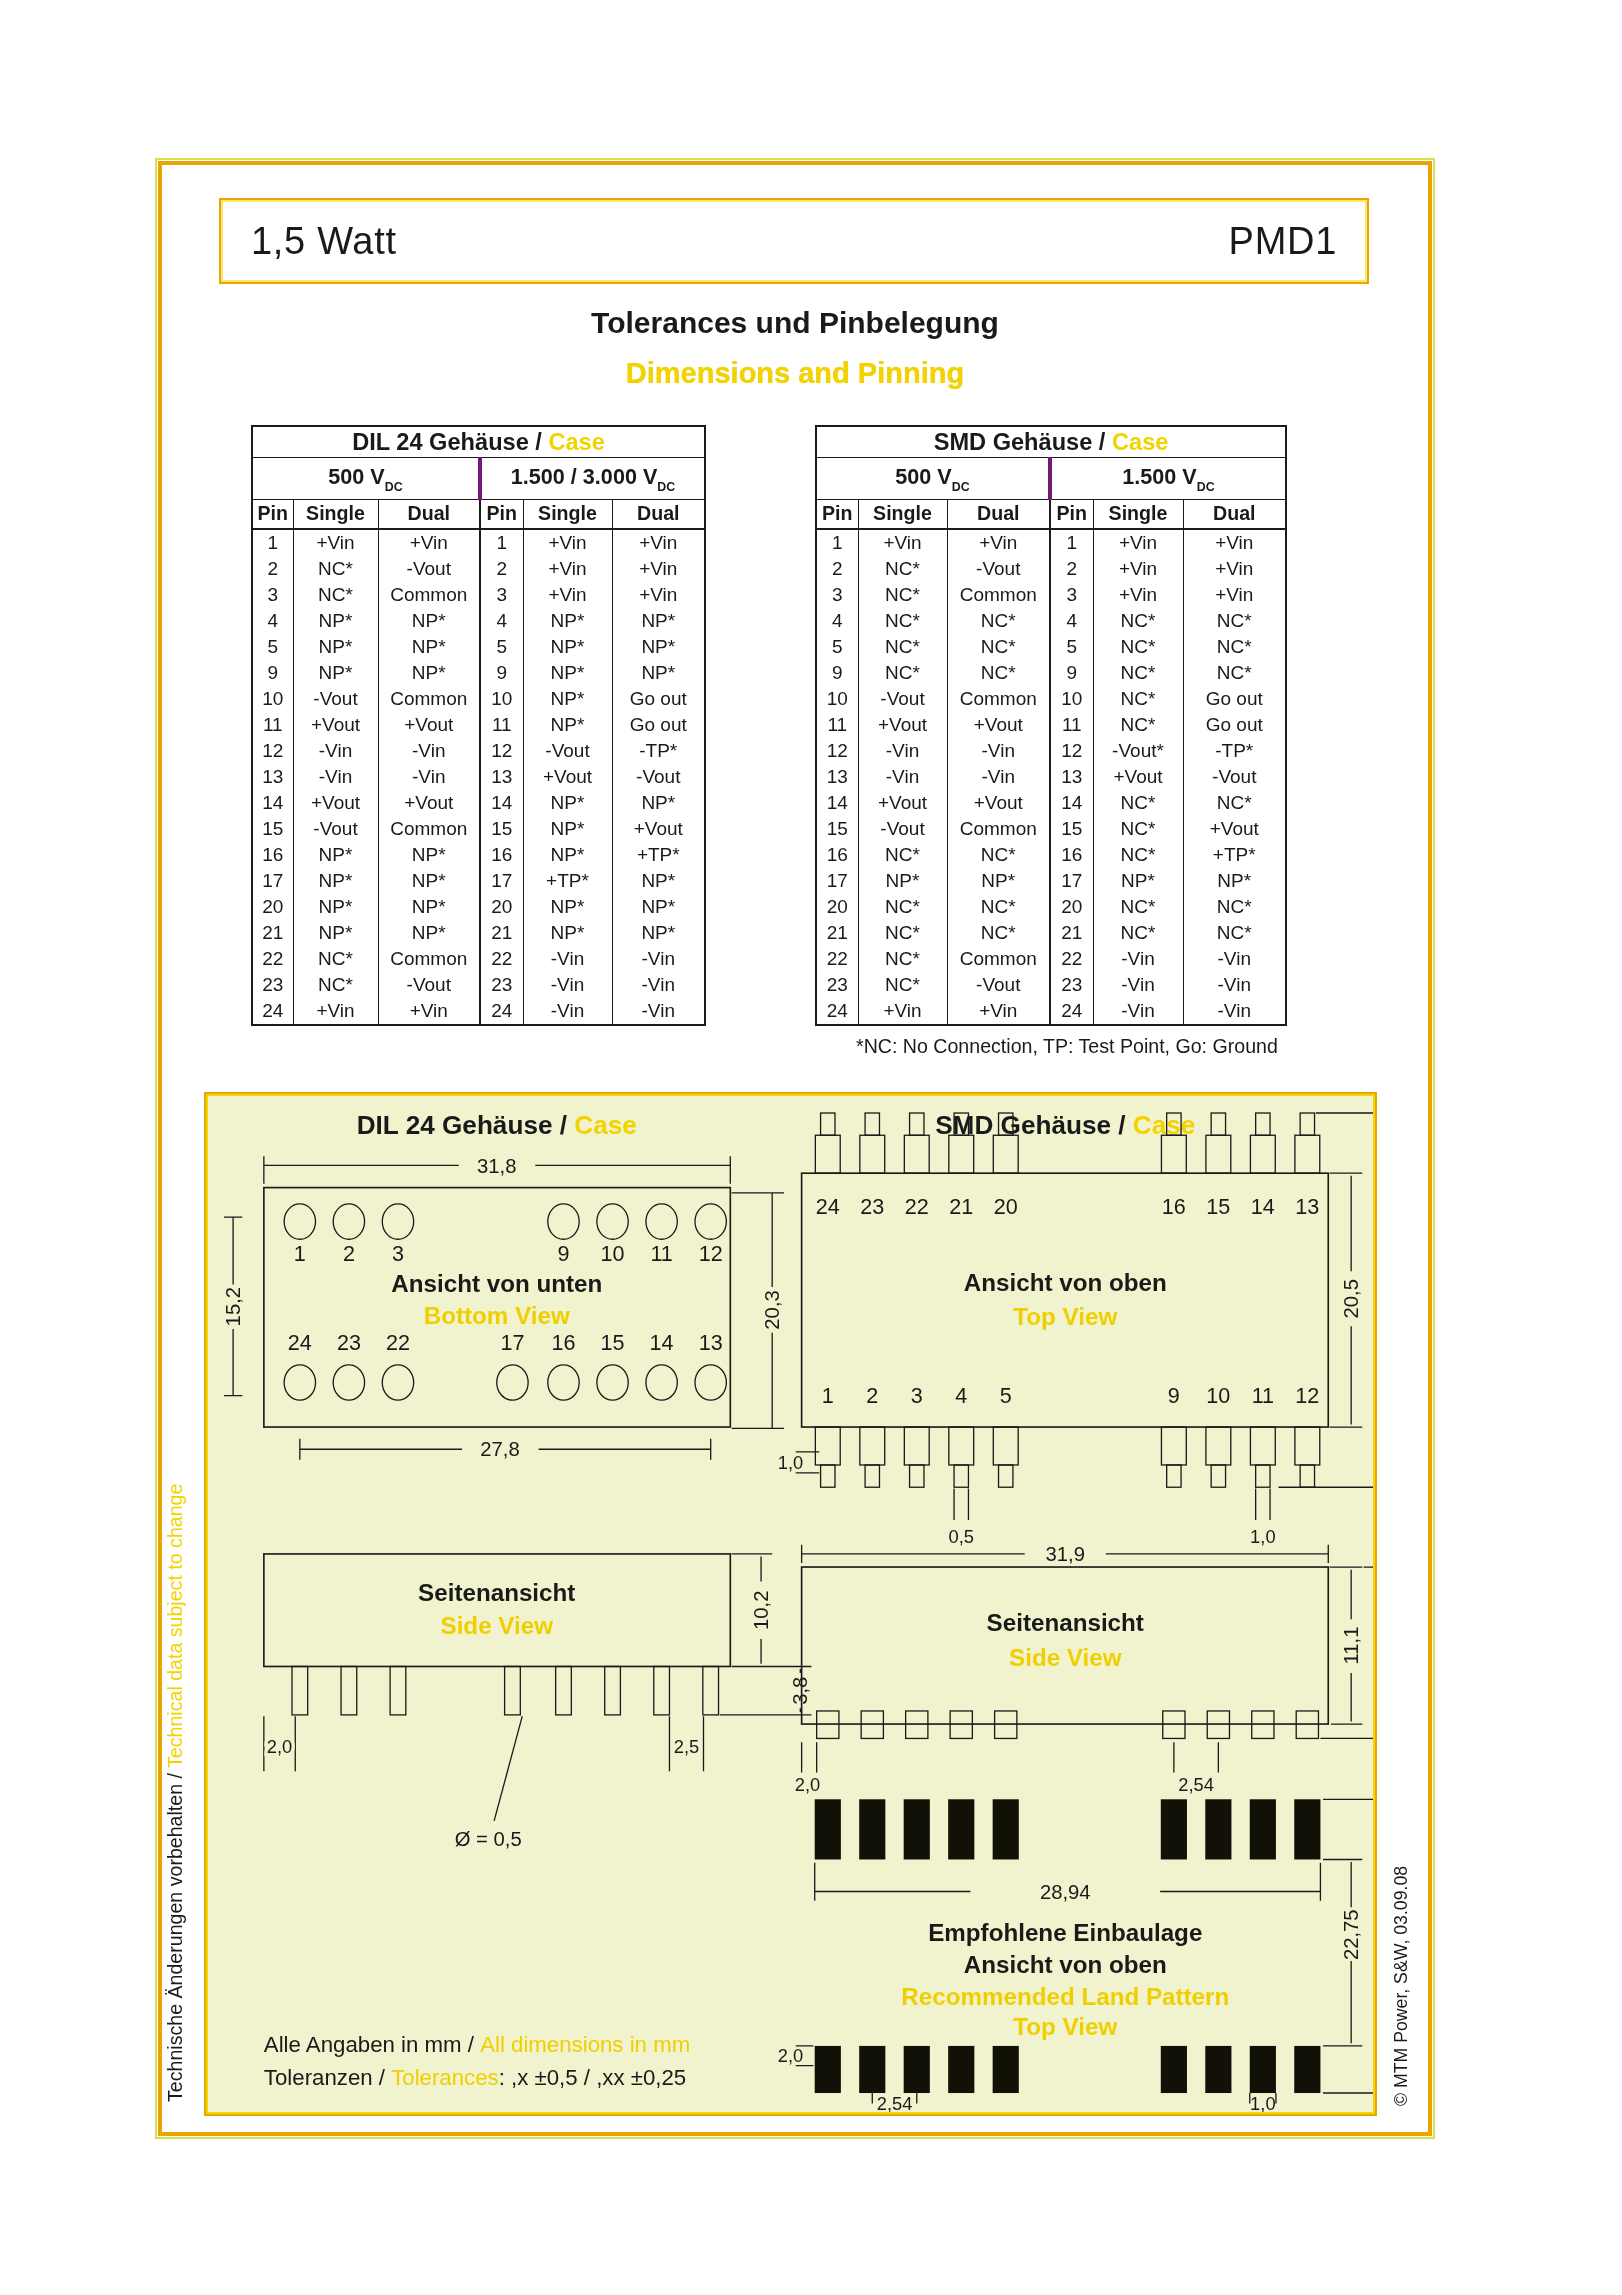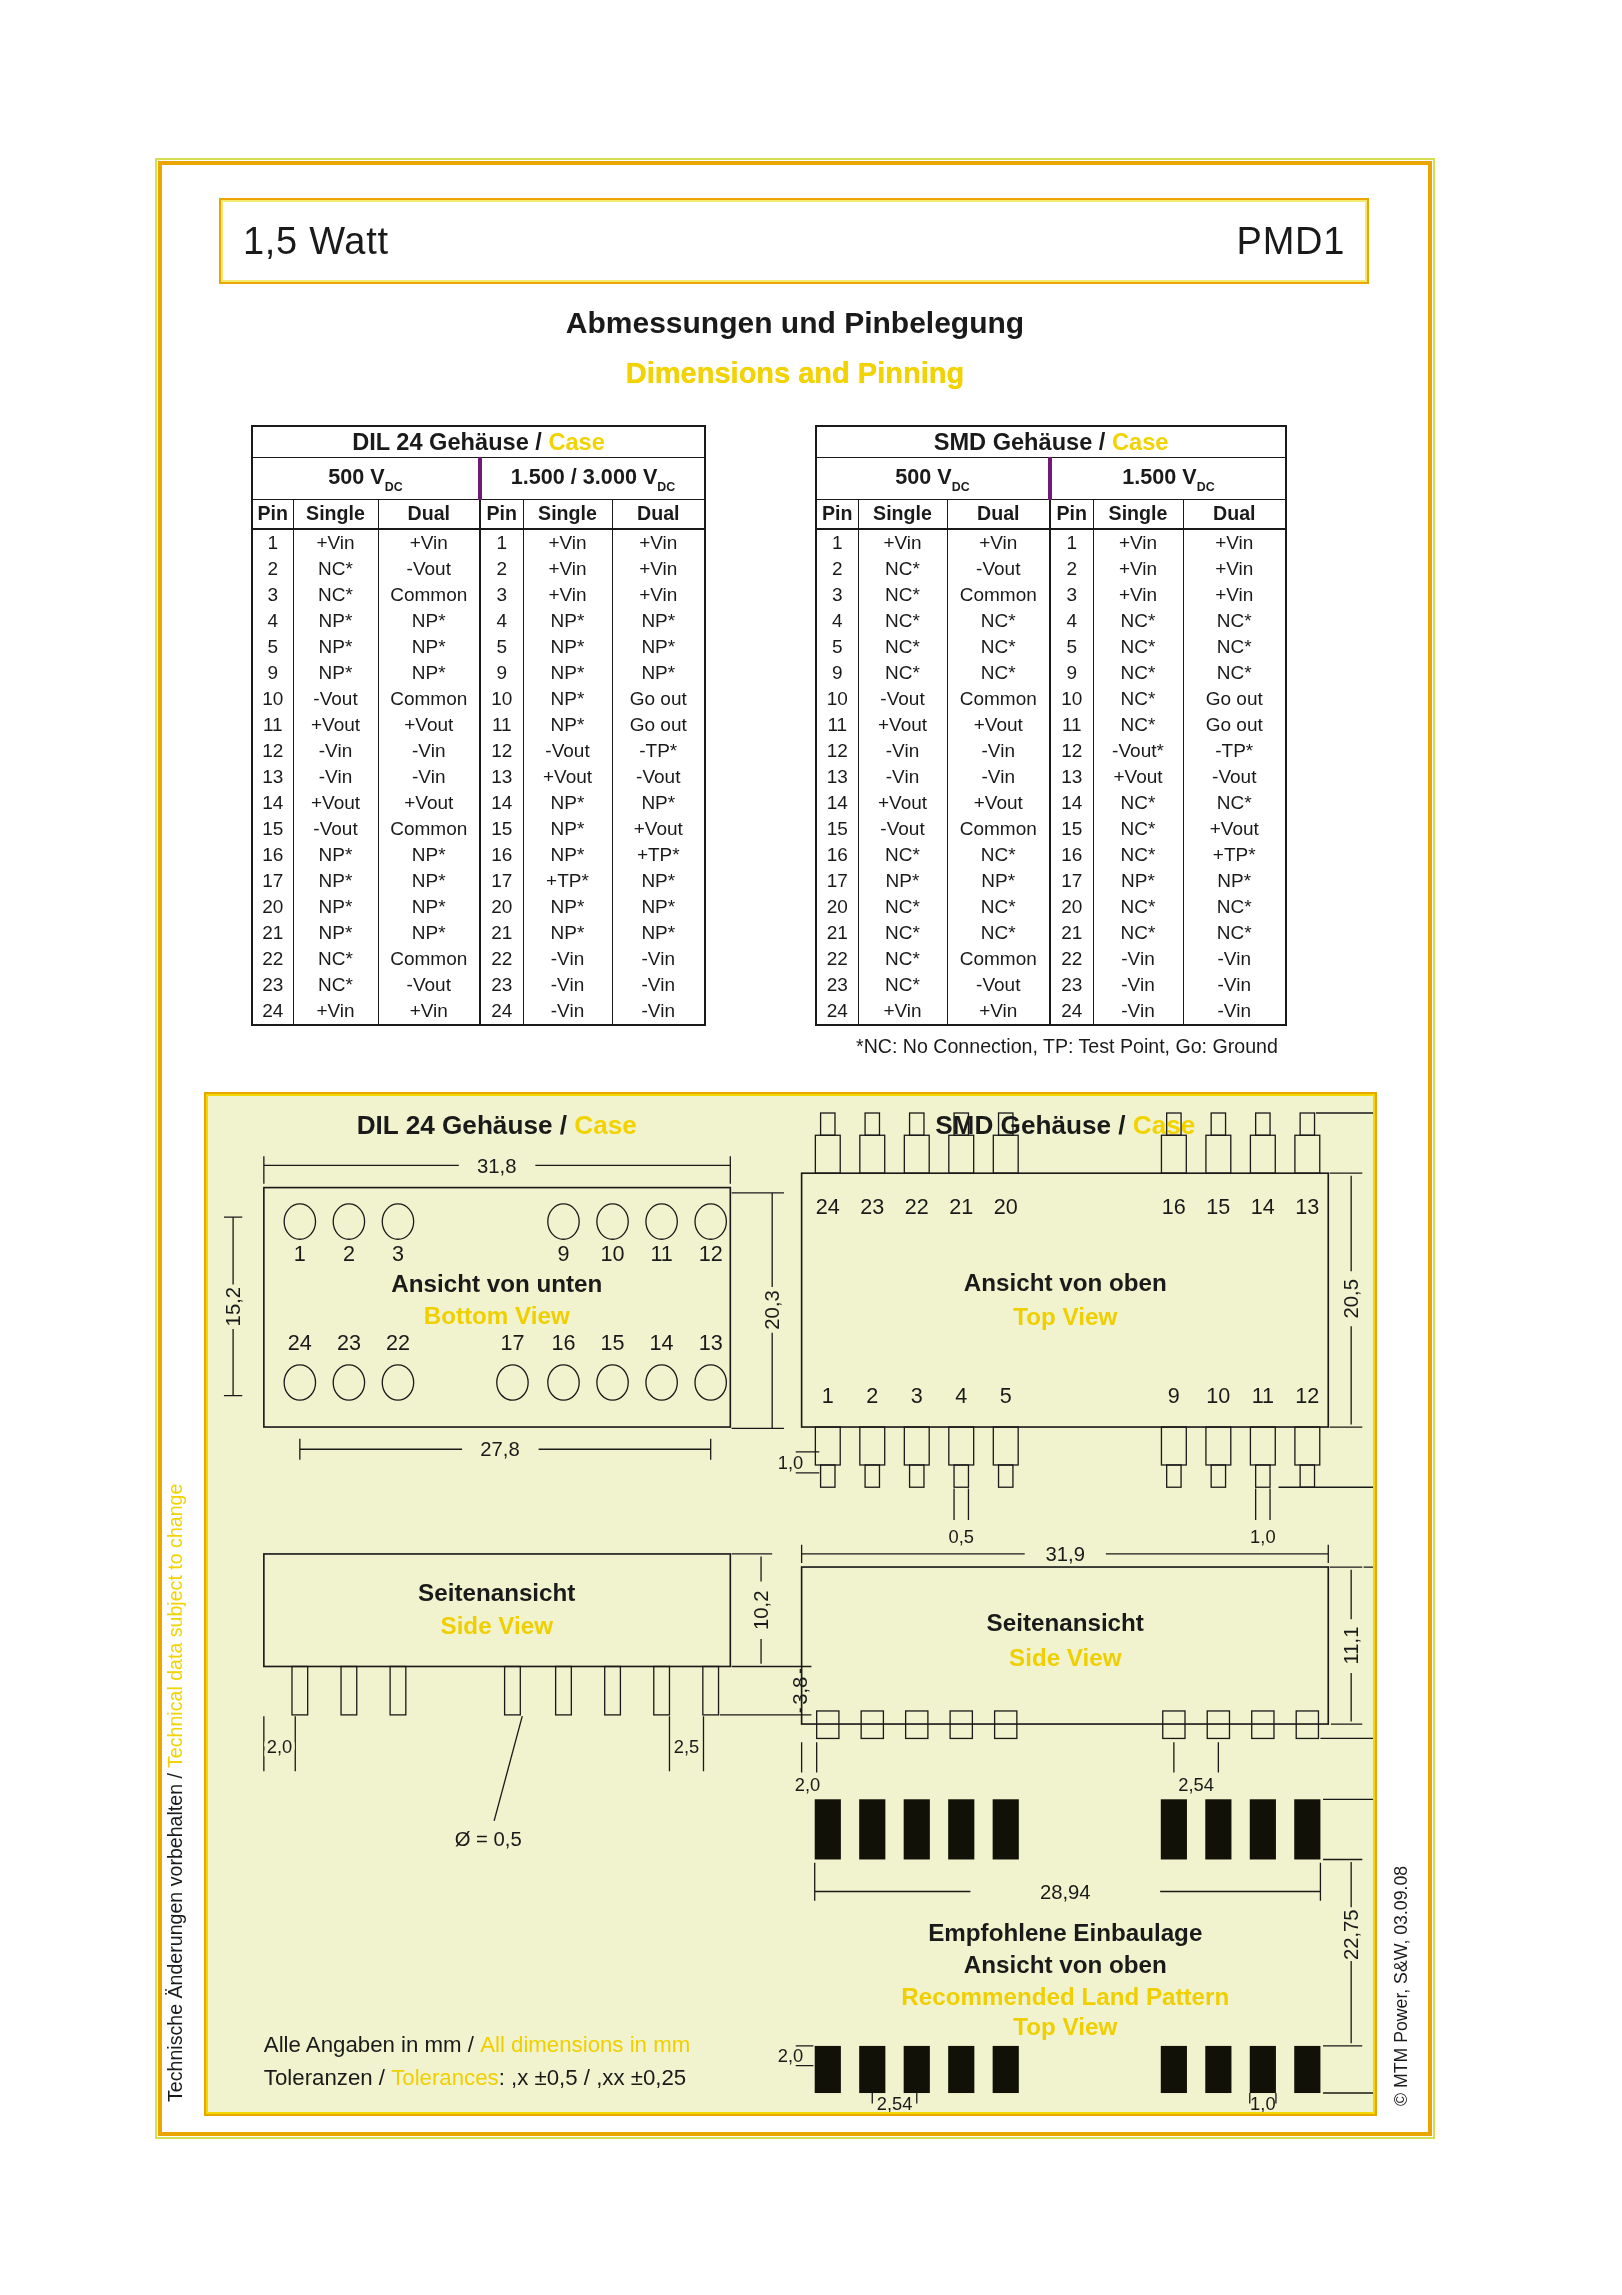--- a/index.html
+++ b/index.html
@@ -2,21 +2,21 @@
 <html style="font-size:10.5px"><head>
 <meta charset="utf-8">
 <style>
   html,body{margin:0;padding:0;background:#ffffff;}
   #canvas{position:relative;width:1622px;height:2295px;background:#fff;font-family:"Liberation Sans",sans-serif;color:#1a1a1a;overflow:hidden;}
   .yellow{color:#f2d300;}
   
   .frame-outer{position:absolute;left:155px;top:158px;width:1276px;height:1977px;border:2px solid #d7de52;}
   .frame-inner{position:absolute;inset:1.3px;border:4.6px solid #eaa500;}
   
-  .header-box{position:absolute;left:219px;top:198px;width:1150px;height:86px;border:2.6px solid #eaa500;box-shadow:inset 0 0 0 2px #f4ea6e;display:flex;align-items:center;justify-content:space-between;padding:0 22px;box-sizing:border-box;}
+  .header-box{position:absolute;left:219px;top:198px;width:1150px;height:86px;border:2.6px solid #eaa500;box-shadow:inset 0 0 0 2px #f4ea6e;display:flex;align-items:center;justify-content:space-between;padding:0 30px;box-sizing:border-box;}
   .header-box .htxt{font-size:38px;letter-spacing:0.7px;}
   .title-de{position:absolute;left:0;top:306px;width:1590px;text-align:center;font-size:30px;font-weight:700;}
   .title-en{position:absolute;left:0;top:357px;width:1590px;text-align:center;font-size:29px;font-weight:700;color:#f2d300;text-shadow:0 0 0.7px #e8c000;}
   
   .ptable{position:absolute;border-collapse:collapse;table-layout:fixed;background:#fff;}
   .ptable td{text-align:center;padding:0;height:26px;font-size:19px;overflow:hidden;white-space:nowrap;}
   .ptable{border:2px solid #1a1a1a;}
   .ptable tr.cap td{height:30px;font-size:23.6px;font-weight:700;border-bottom:1.3px solid #1a1a1a;}
   .ptable tr.grp td{height:41px;font-size:21.6px;font-weight:700;border-bottom:1.3px solid #1a1a1a;}
   .ptable tr.grp td + td{border-left:4px solid #701a75;}
@@ -53,21 +53,21 @@
 
   <div class="frame-outer">
     <div class="frame-inner"></div>
   </div>
 
   <div class="header-box">
     <span class="htxt">1,5 Watt</span>
     <span class="htxt">PMD1</span>
   </div>
 
-  <div class="title-de">Abmessungen und Pinbelegung</div>
+  <div class="title-de">Tolerances und Pinbelegung</div>
   <div class="title-en">Dimensions and Pinning</div>
 
   <table class="ptable" style="left:251px;top:425px;width:453px;">
     <colgroup>
         <col style="width:41px">
         <col style="width:85px">
         <col style="width:102px">
         <col style="width:43px">
         <col style="width:89px">
         <col style="width:93px">

